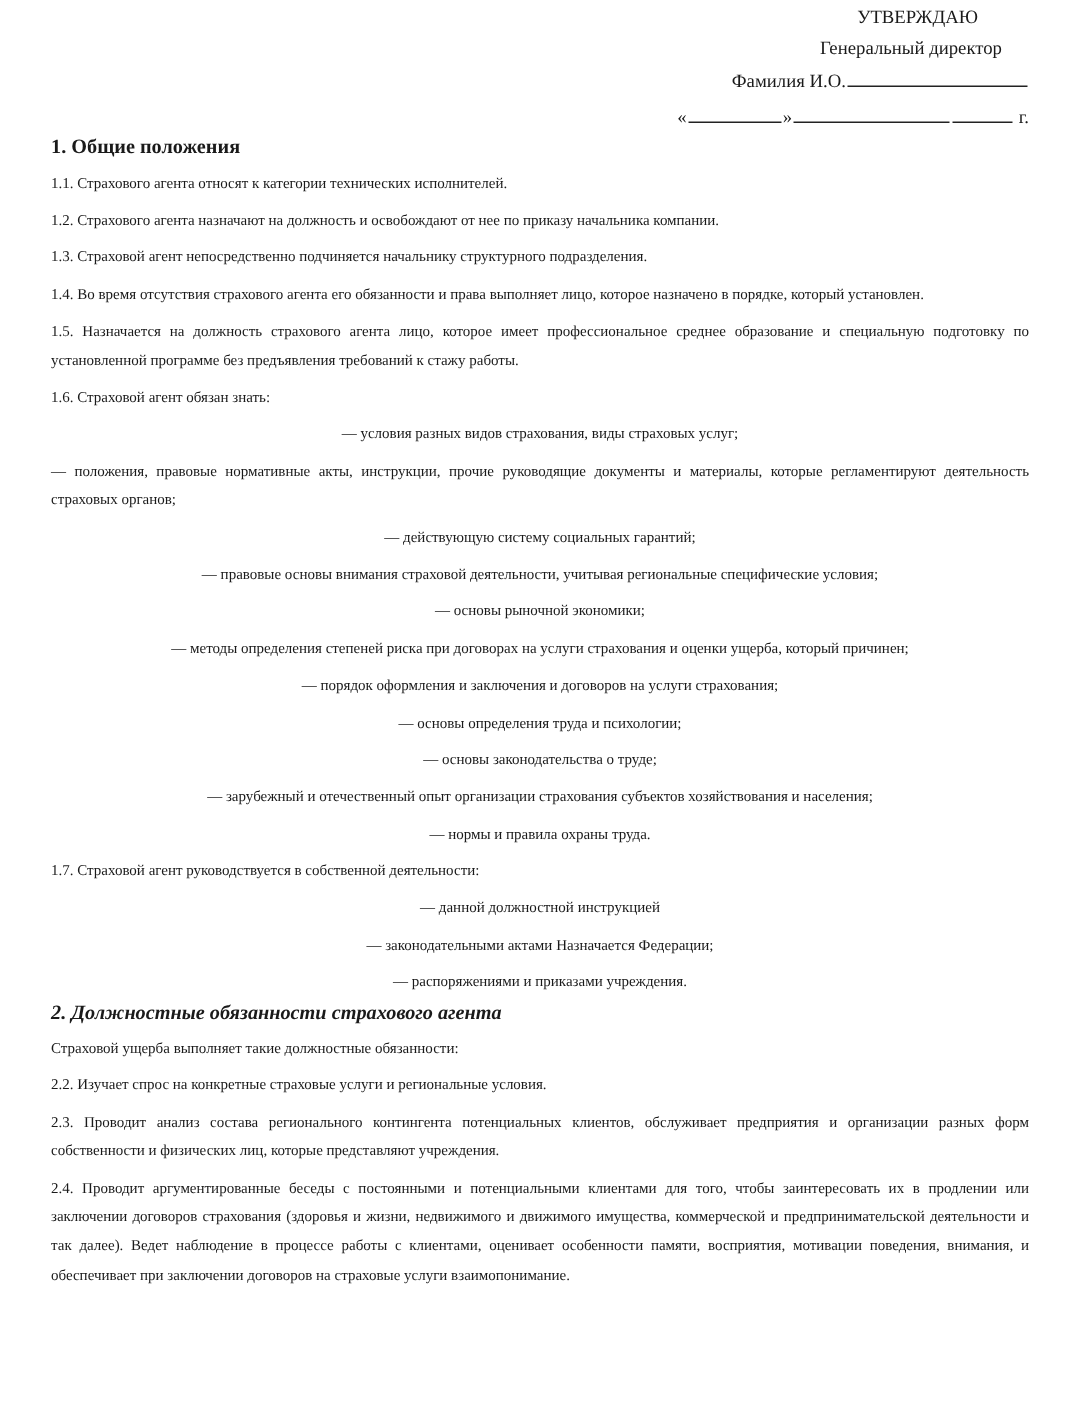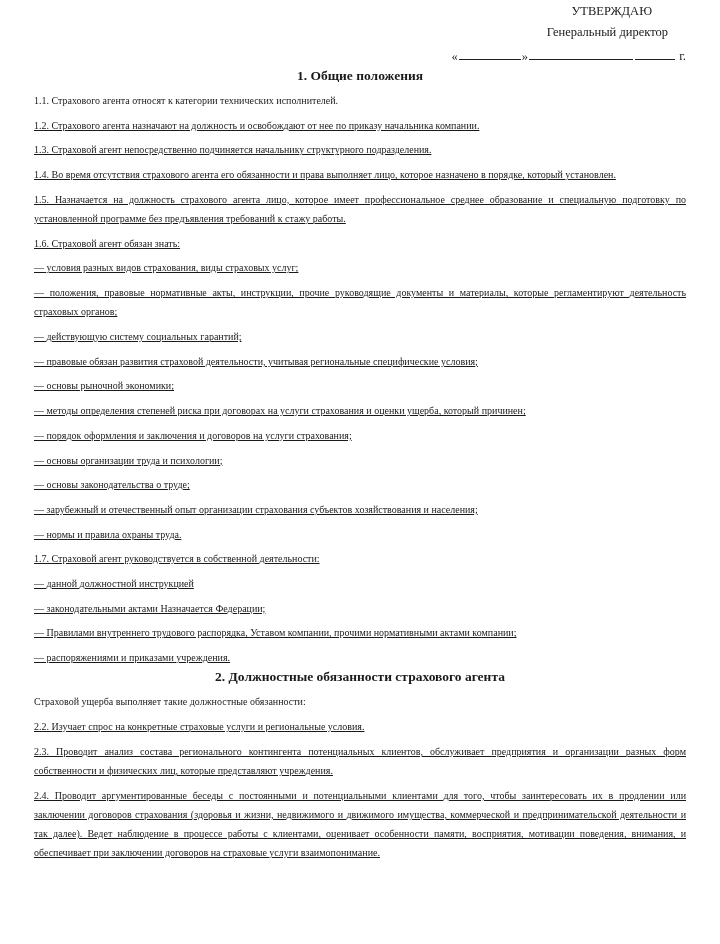--- a/index.html
+++ b/index.html
@@ -49,80 +49,80 @@
   }
   .rule.r-name  { width: 120px; }
   .rule.r-day   { width: 62px; }
   .rule.r-month { width: 104px; }
   .rule.r-year  { width: 40px; }
 
   
   h2.section-heading {
     font-size: 13.5px;
     font-weight: bold;
-    text-align: center;
+    text-align: left;
     margin: 0;
     padding: 0;
     line-height: 19px;
   }
   .sec1-heading { margin-top: 14px; }
-  .sec2-heading { margin-top: 12px; }
+  .sec2-heading { margin-top: 12px; font-style: italic; }
 
   
   p.para {
     font-size: 10px;
     line-height: 19.2px;
     margin: 0;
     padding: 0;
     text-align: justify;
     text-justify: inter-word;
   }
-  p.para + p.para { margin-top: 5.5px; text-decoration: underline; }
+  p.para + p.para { margin-top: 5.5px; }
   .sec1-heading + p.para,
   .sec2-heading + p.para { margin-top: 6px; }
-  p.dash { text-align: left; }
+  p.dash { text-align: center; }
   p.lead { margin-top: 6px; }
 </style>
 </head>
 <body>
 
 <div class="page">
 
   <div class="approval-block">
     <span class="approval-line l1">УТВЕРЖДАЮ</span>
     <span class="approval-line l2">Генеральный директор</span>
+    <span class="approval-line l3"><span>Фамилия И.О.</span><span class="rule r-name"></span></span>
     <span class="approval-line l4"><span>«</span><span class="rule r-day"></span><span>»</span><span class="rule r-month"></span><span class="rule r-year"></span> <span>г.</span></span>
   </div>
 
   <h2 class="section-heading sec1-heading">1. Общие положения</h2>
 
   <p class="para">1.1. Страхового агента относят к категории технических исполнителей.</p>
   <p class="para">1.2. Страхового агента назначают на должность и освобождают от нее по приказу начальника компании.</p>
   <p class="para">1.3. Страховой агент непосредственно подчиняется начальнику структурного подразделения.</p>
   <p class="para">1.4. Во время отсутствия страхового агента его обязанности и права выполняет лицо, которое назначено в порядке, который установлен.</p>
   <p class="para">1.5. Назначается на должность страхового агента лицо, которое имеет профессиональное среднее образование и специальную подготовку по установленной программе без предъявления требований к стажу работы.</p>
   <p class="para">1.6. Страховой агент обязан знать:</p>
 
   <p class="para dash">— условия разных видов страхования, виды страховых услуг;</p>
   <p class="para">— положения, правовые нормативные акты,  инструкции, прочие руководящие документы и материалы, которые регламентируют деятельность страховых органов;</p>
   <p class="para dash">— действующую систему социальных гарантий;</p>
-  <p class="para dash">— правовые обязан развития страховой деятельности, учитывая региональные специфические условия;</p>
+  <p class="para dash">— правовые основы внимания страховой деятельности, учитывая региональные специфические условия;</p>
   <p class="para dash">— основы рыночной экономики;</p>
   <p class="para dash">— методы определения степеней риска при договорах на услуги страхования и оценки ущерба, который причинен;</p>
   <p class="para dash">— порядок оформления и заключения и договоров на услуги страхования;</p>
-  <p class="para dash">— основы организации труда и психологии;</p>
+  <p class="para dash">— основы определения труда и психологии;</p>
   <p class="para dash">— основы законодательства о труде;</p>
   <p class="para dash">— зарубежный и отечественный опыт организации страхования субъектов хозяйствования и населения;</p>
   <p class="para dash">— нормы и правила охраны труда.</p>
 
   <p class="para">1.7. Страховой агент руководствуется в собственной деятельности:</p>
 
   <p class="para dash">— данной должностной инструкцией</p>
   <p class="para dash">— законодательными актами Назначается Федерации;</p>
-  <p class="para dash">— Правилами внутреннего трудового распорядка, Уставом компании, прочими нормативными актами компании;</p>
   <p class="para dash">— распоряжениями и приказами учреждения.</p>
 
   <h2 class="section-heading sec2-heading">2. Должностные обязанности страхового агента</h2>
 
   <p class="para lead">Страховой ущерба выполняет такие должностные обязанности:</p>
   <p class="para">2.2. Изучает спрос на конкретные страховые услуги и региональные условия.</p>
   <p class="para">2.3. Проводит анализ состава регионального контингента потенциальных клиентов, обслуживает предприятия и организации разных форм собственности и физических лиц, которые представляют учреждения.</p>
   <p class="para">2.4. Проводит аргументированные беседы с постоянными и потенциальными клиентами для того, чтобы заинтересовать их в продлении или заключении договоров страхования (здоровья и жизни, недвижимого и движимого имущества, коммерческой и предпринимательской деятельности и так далее).  Ведет наблюдение в процессе работы с клиентами, оценивает особенности памяти, восприятия, мотивации поведения,  внимания, и обеспечивает при заключении договоров на страховые услуги взаимопонимание.</p>
 
 </div>

